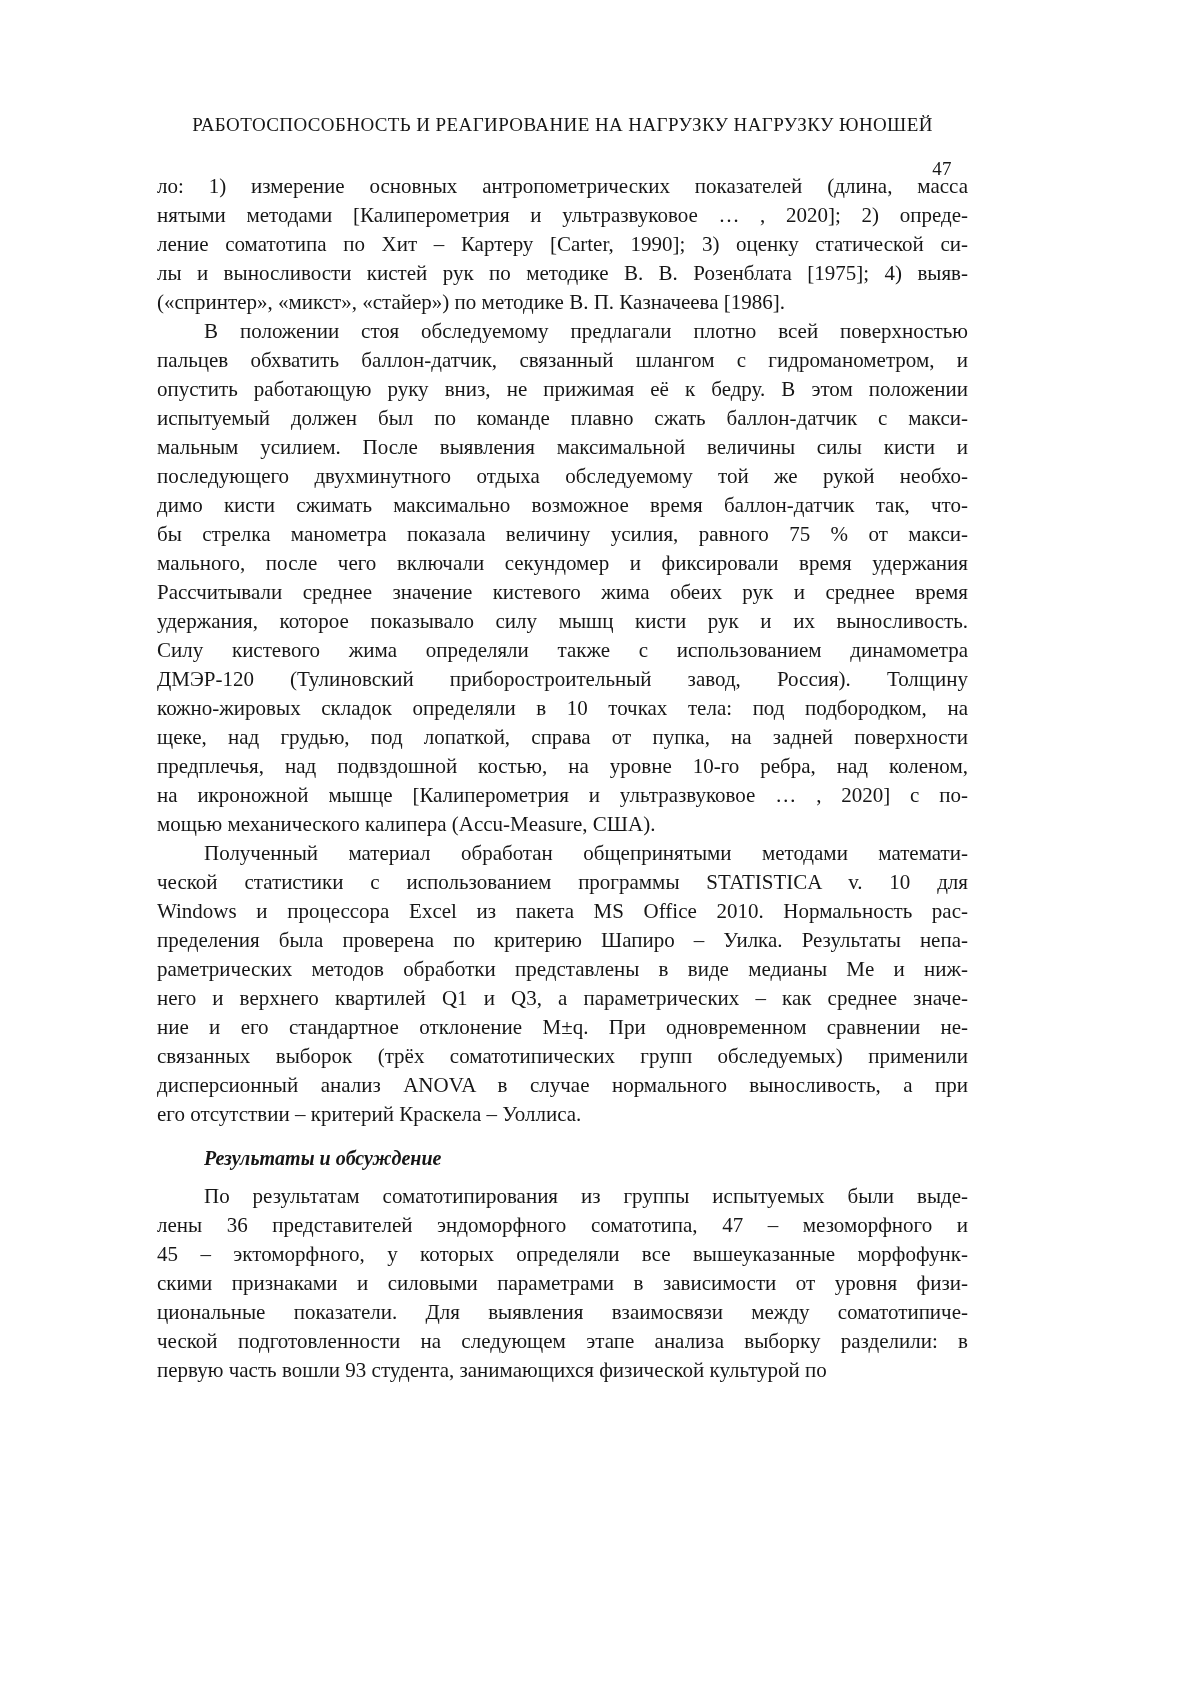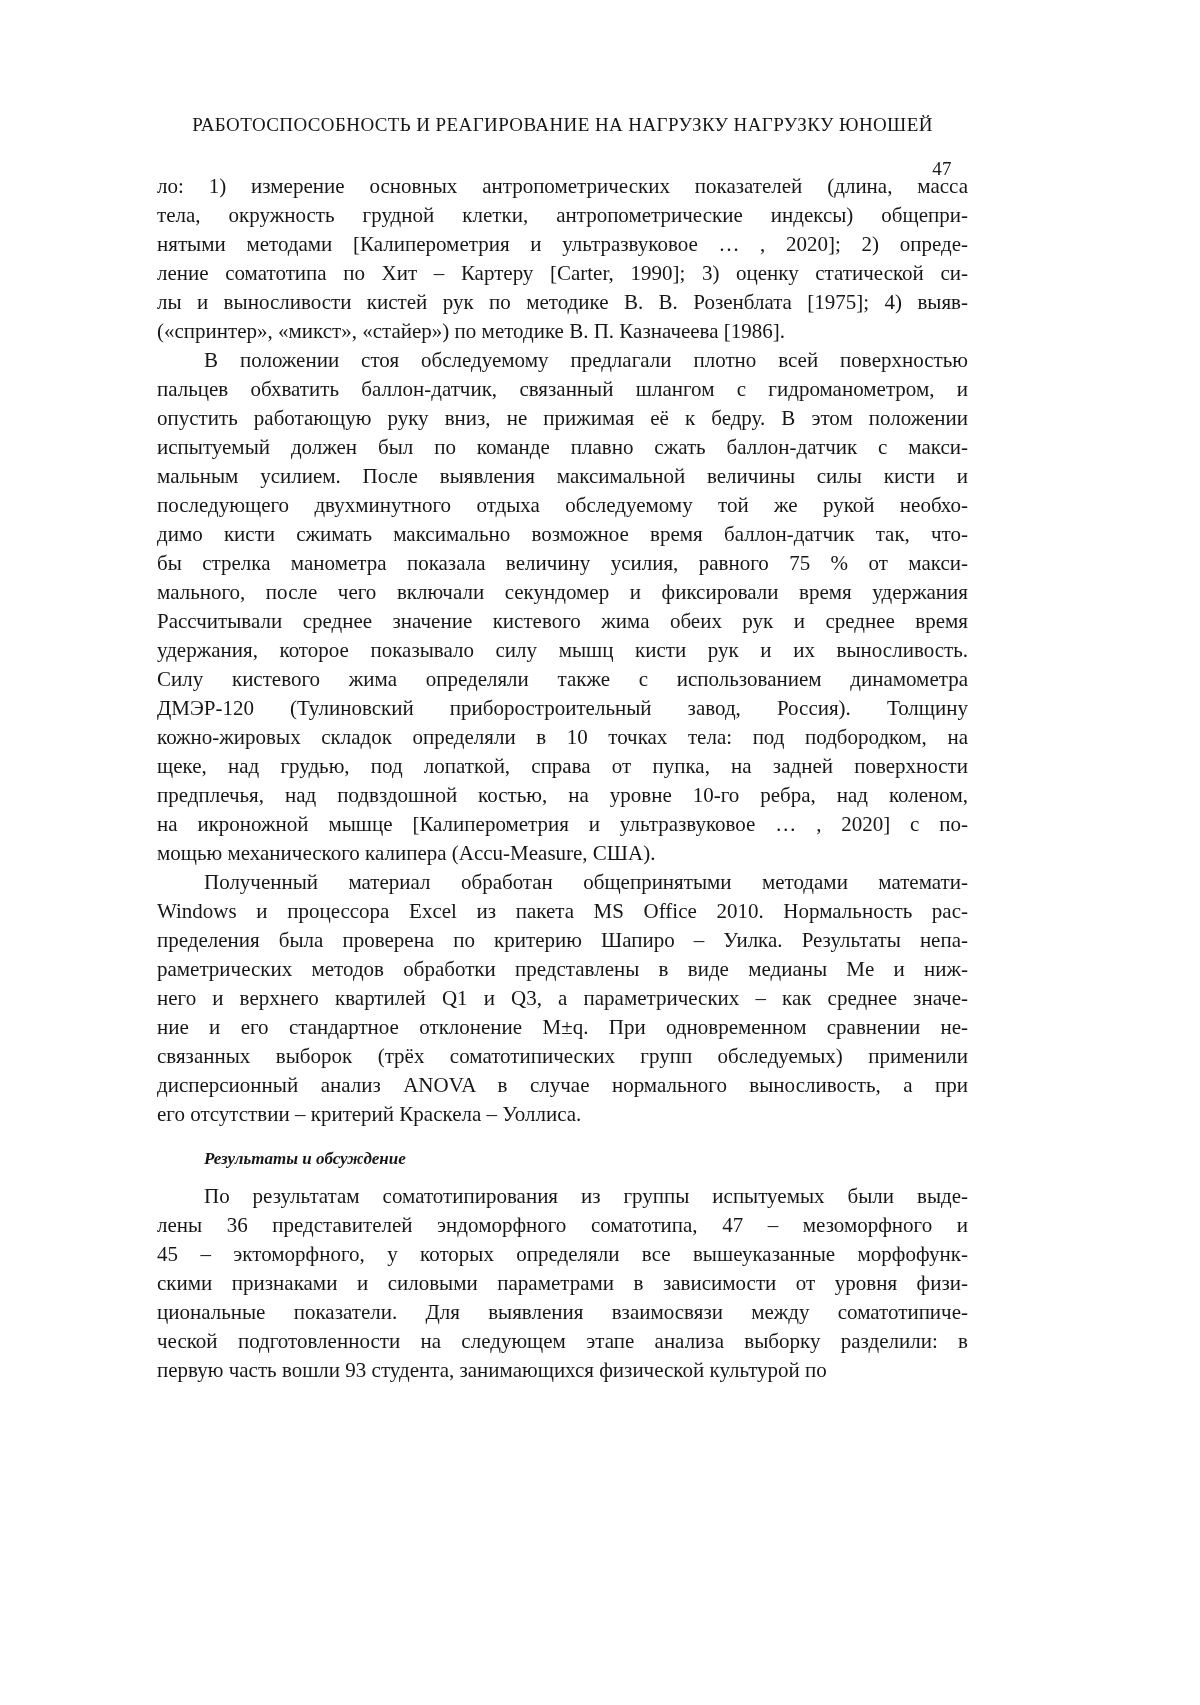--- a/index.html
+++ b/index.html
@@ -55,40 +55,39 @@
   }
   .line.last {
     text-align-last: auto;
   }
   .indent-first .line:first-child {
     text-indent: 47px;
   }
   .section-heading {
     margin: 15px 0 9px 0;
     padding-left: 47px;
-    font-size: 17px;
+    font-size: 20px;
     line-height: 29px;
     font-weight: bold;
     font-style: italic;
   }
 </style>
 </head>
 <body>
 
 <div class="page">
   <div class="text-col">
 
     <div class="running-header">
       <span class="rh-title">РАБОТОСПОСОБНОСТЬ И РЕАГИРОВАНИЕ НА НАГРУЗКУ НАГРУЗКУ ЮНОШЕЙ</span>
       <span class="rh-num">47</span>
     </div>
 
     <div class="paragraph">
         <div class="line">ло: 1) измерение основных антропометрических показателей (длина, масса</div>
-        <div class="line">тела, окружность грудной клетки, антропометрические индексы) общепри-</div>
         <div class="line">нятыми методами [Калиперометрия и ультразвуковое … , 2020]; 2) опреде-</div>
         <div class="line">ление соматотипа по Хит – Картеру [Carter, 1990]; 3) оценку статической си-</div>
         <div class="line">лы и выносливости кистей рук по методике В. В. Розенблата [1975]; 4) выяв-</div>
         <div class="line last">(«спринтер», «микст», «стайер») по методике В. П. Казначеева [1986].</div>
       </div>
 
     <div class="paragraph indent-first">
         <div class="line">В положении стоя обследуемому предлагали плотно всей поверхностью</div>
         <div class="line">пальцев обхватить баллон-датчик, связанный шлангом с гидроманометром, и</div>
         <div class="line">опустить работающую руку вниз, не прижимая её к бедру. В этом положении</div>
@@ -104,20 +103,21 @@
         <div class="line">ДМЭР-120 (Тулиновский приборостроительный завод, Россия). Толщину</div>
         <div class="line">кожно-жировых складок определяли в 10 точках тела: под подбородком, на</div>
         <div class="line">щеке, над грудью, под лопаткой, справа от пупка, на задней поверхности</div>
         <div class="line">предплечья, над подвздошной костью, на уровне 10-го ребра, над коленом,</div>
         <div class="line">на икроножной мышце [Калиперометрия и ультразвуковое … , 2020] с по-</div>
         <div class="line last">мощью механического калипера (Accu-Measure, США).</div>
       </div>
 
     <div class="paragraph indent-first">
         <div class="line">Полученный материал обработан общепринятыми методами математи-</div>
+        <div class="line">ческой статистики с использованием программы STATISTICA v. 10 для</div>
         <div class="line">Windows и процессора Excel из пакета MS Office 2010. Нормальность рас-</div>
         <div class="line">пределения была проверена по критерию Шапиро – Уилка. Результаты непа-</div>
         <div class="line">раметрических методов обработки представлены в виде медианы Me и ниж-</div>
         <div class="line">него и верхнего квартилей Q1 и Q3, а параметрических – как среднее значе-</div>
         <div class="line">ние и его стандартное отклонение M±q. При одновременном сравнении не-</div>
         <div class="line">связанных выборок (трёх соматотипических групп обследуемых) применили</div>
         <div class="line">дисперсионный анализ ANOVA в случае нормального выносливость, а при</div>
         <div class="line last">его отсутствии – критерий Краскела – Уоллиса.</div>
       </div>
 

